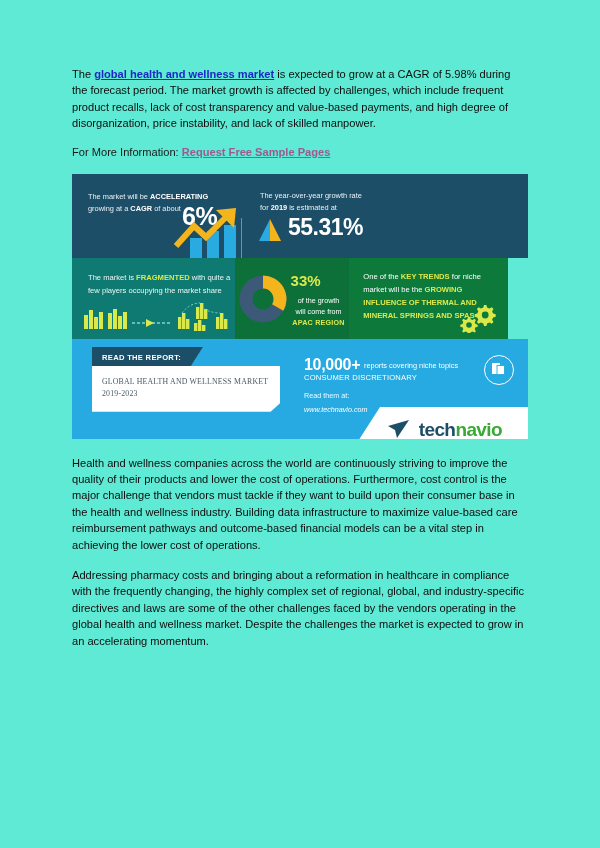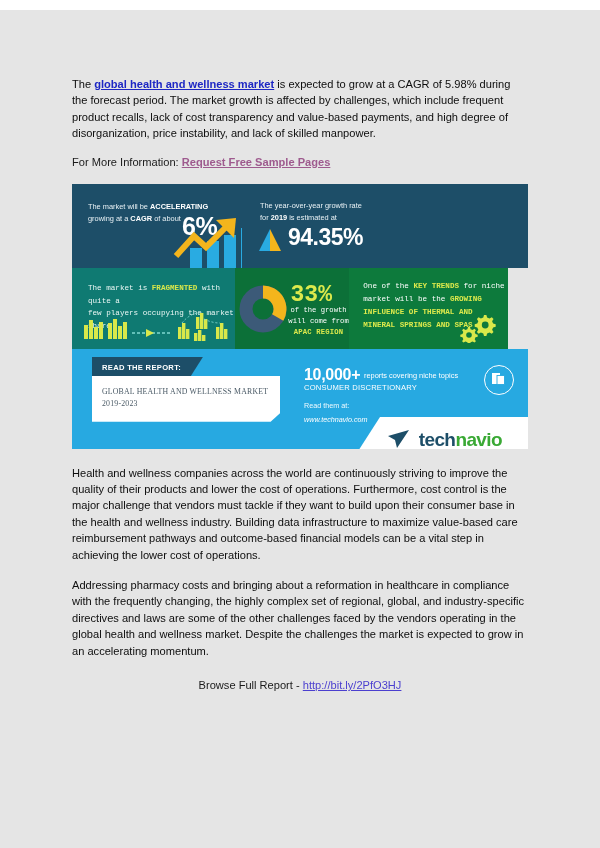--- a/index.html
+++ b/index.html
@@ -11,22 +11,21 @@
     width: 600px;
     height: 848px;
     position: relative;
     font-family: "Liberation Sans", sans-serif;
     color: #101010;
     overflow: hidden;
   }
   .page {
     position: absolute;
     inset: 0;
-    background: #e5e5e5;
-    margin-top: 10px;
+    background: #5eead4;
   }
   .content {
     position: absolute;
     left: 72px;
     top: 66px;
     width: 456px;
   }
 
   
   p.para {
@@ -161,41 +160,40 @@
     letter-spacing: -0.5px;
   }
   .tri { position:absolute; left: 16px; top: 44px; }
 
   
   .band2 {
     position: absolute;
     left: 0; top: 84px;
     width: 436px; height: 81px;
     display: flex;
-    font-family: Liberation Mono, monospace;
   }
   .b2-left  { position:relative; width: 170px; height:100%; background:#0f7a72; }
   .b2-mid   { position:relative; width: 120px; height:100%; background:#0c7038; }
   .b2-right { position:relative; width: 166px; height:100%; background:#0d7a3c; }
 
   .b2-text {
     position: absolute;
     left: 16px; top: 14px;
     width: 150px;
     font-size: 7.6px;
     line-height: 1.7;
     color: #eaf7f4;
   }
   .b2-text b { color:#d9e84a; }
   .cityrow { position:absolute; left: 10px; bottom: 8px; width: 152px; height: 30px; }
 
   .donut { position:absolute; left: 4px; top: 17px; }
   .pct33 {
     position:absolute; left: 56px; top: 14px;
-    font-size: 23px; font-weight: bold; color:#dce94c;
+    font-size: 15px; font-weight: bold; color:#dce94c;
   }
   .apac-lines {
     position:absolute; left: 50px; top: 37px;
     width: 68px;
     font-size: 7.2px;
     line-height: 1.55;
     color:#ffffff;
     text-align: center;
   }
   .apac-lines .hl { color:#dce94c; font-weight: bold; letter-spacing:.2px; }
@@ -321,21 +319,21 @@
 
         <div class="b1-right">
           <div class="b1-right-text">
             <span>The year-over-year growth rate</span><br>
             <span>for </span><b>2019</b><span> is estimated at</span>
           </div>
           <svg class="tri" width="24" height="24" viewBox="0 0 24 24">
             <polygon points="12,1 12,23 1,23" fill="#29abe2"></polygon>
             <polygon points="12,1 23,23 12,23" fill="#f4b51c"></polygon>
           </svg>
-          <div class="pct536">94.35%</div>
+          <div class="pct536">55.31%</div>
         </div>
       </div>
 
       <div class="band2">
 
         <div class="b2-left">
           <div class="b2-text">
             <span>The market is </span><b>FRAGMENTED</b><span> with quite a</span><br>
             <span>few players occupying the market share</span>
           </div>
@@ -424,16 +422,15 @@
           <polygon points="0,7 21,1 9,19 7,11" fill="#1d4e68"></polygon>
         </svg>
         <div class="logo-text"><span class="t1">tech</span><span class="t2">navio</span></div>
       </div>
     </div>
 
     <p class="para">Health and wellness companies across the world are continuously striving to improve the quality of their products and lower the cost of operations. Furthermore, cost control is the major challenge that vendors must tackle if they want to build upon their consumer base in the health and wellness industry. Building data infrastructure to maximize value-based care reimbursement pathways and outcome-based financial models can be a vital step in achieving the lower cost of operations.</p>
 
     <p class="para">Addressing pharmacy costs and bringing about a reformation in healthcare in compliance with the frequently changing, the highly complex set of regional, global, and industry-specific directives and laws are some of the other challenges faced by the vendors operating in the global health and wellness market. Despite the challenges the market is expected to grow in an accelerating momentum.</p>
 
-    <p class="browse-line"><span>Browse Full Report  - </span><a class="link-violet" href="#">http://bit.ly/2PfO3HJ</a></p>
 
   </div>
 </div>
 
 </body></html>

